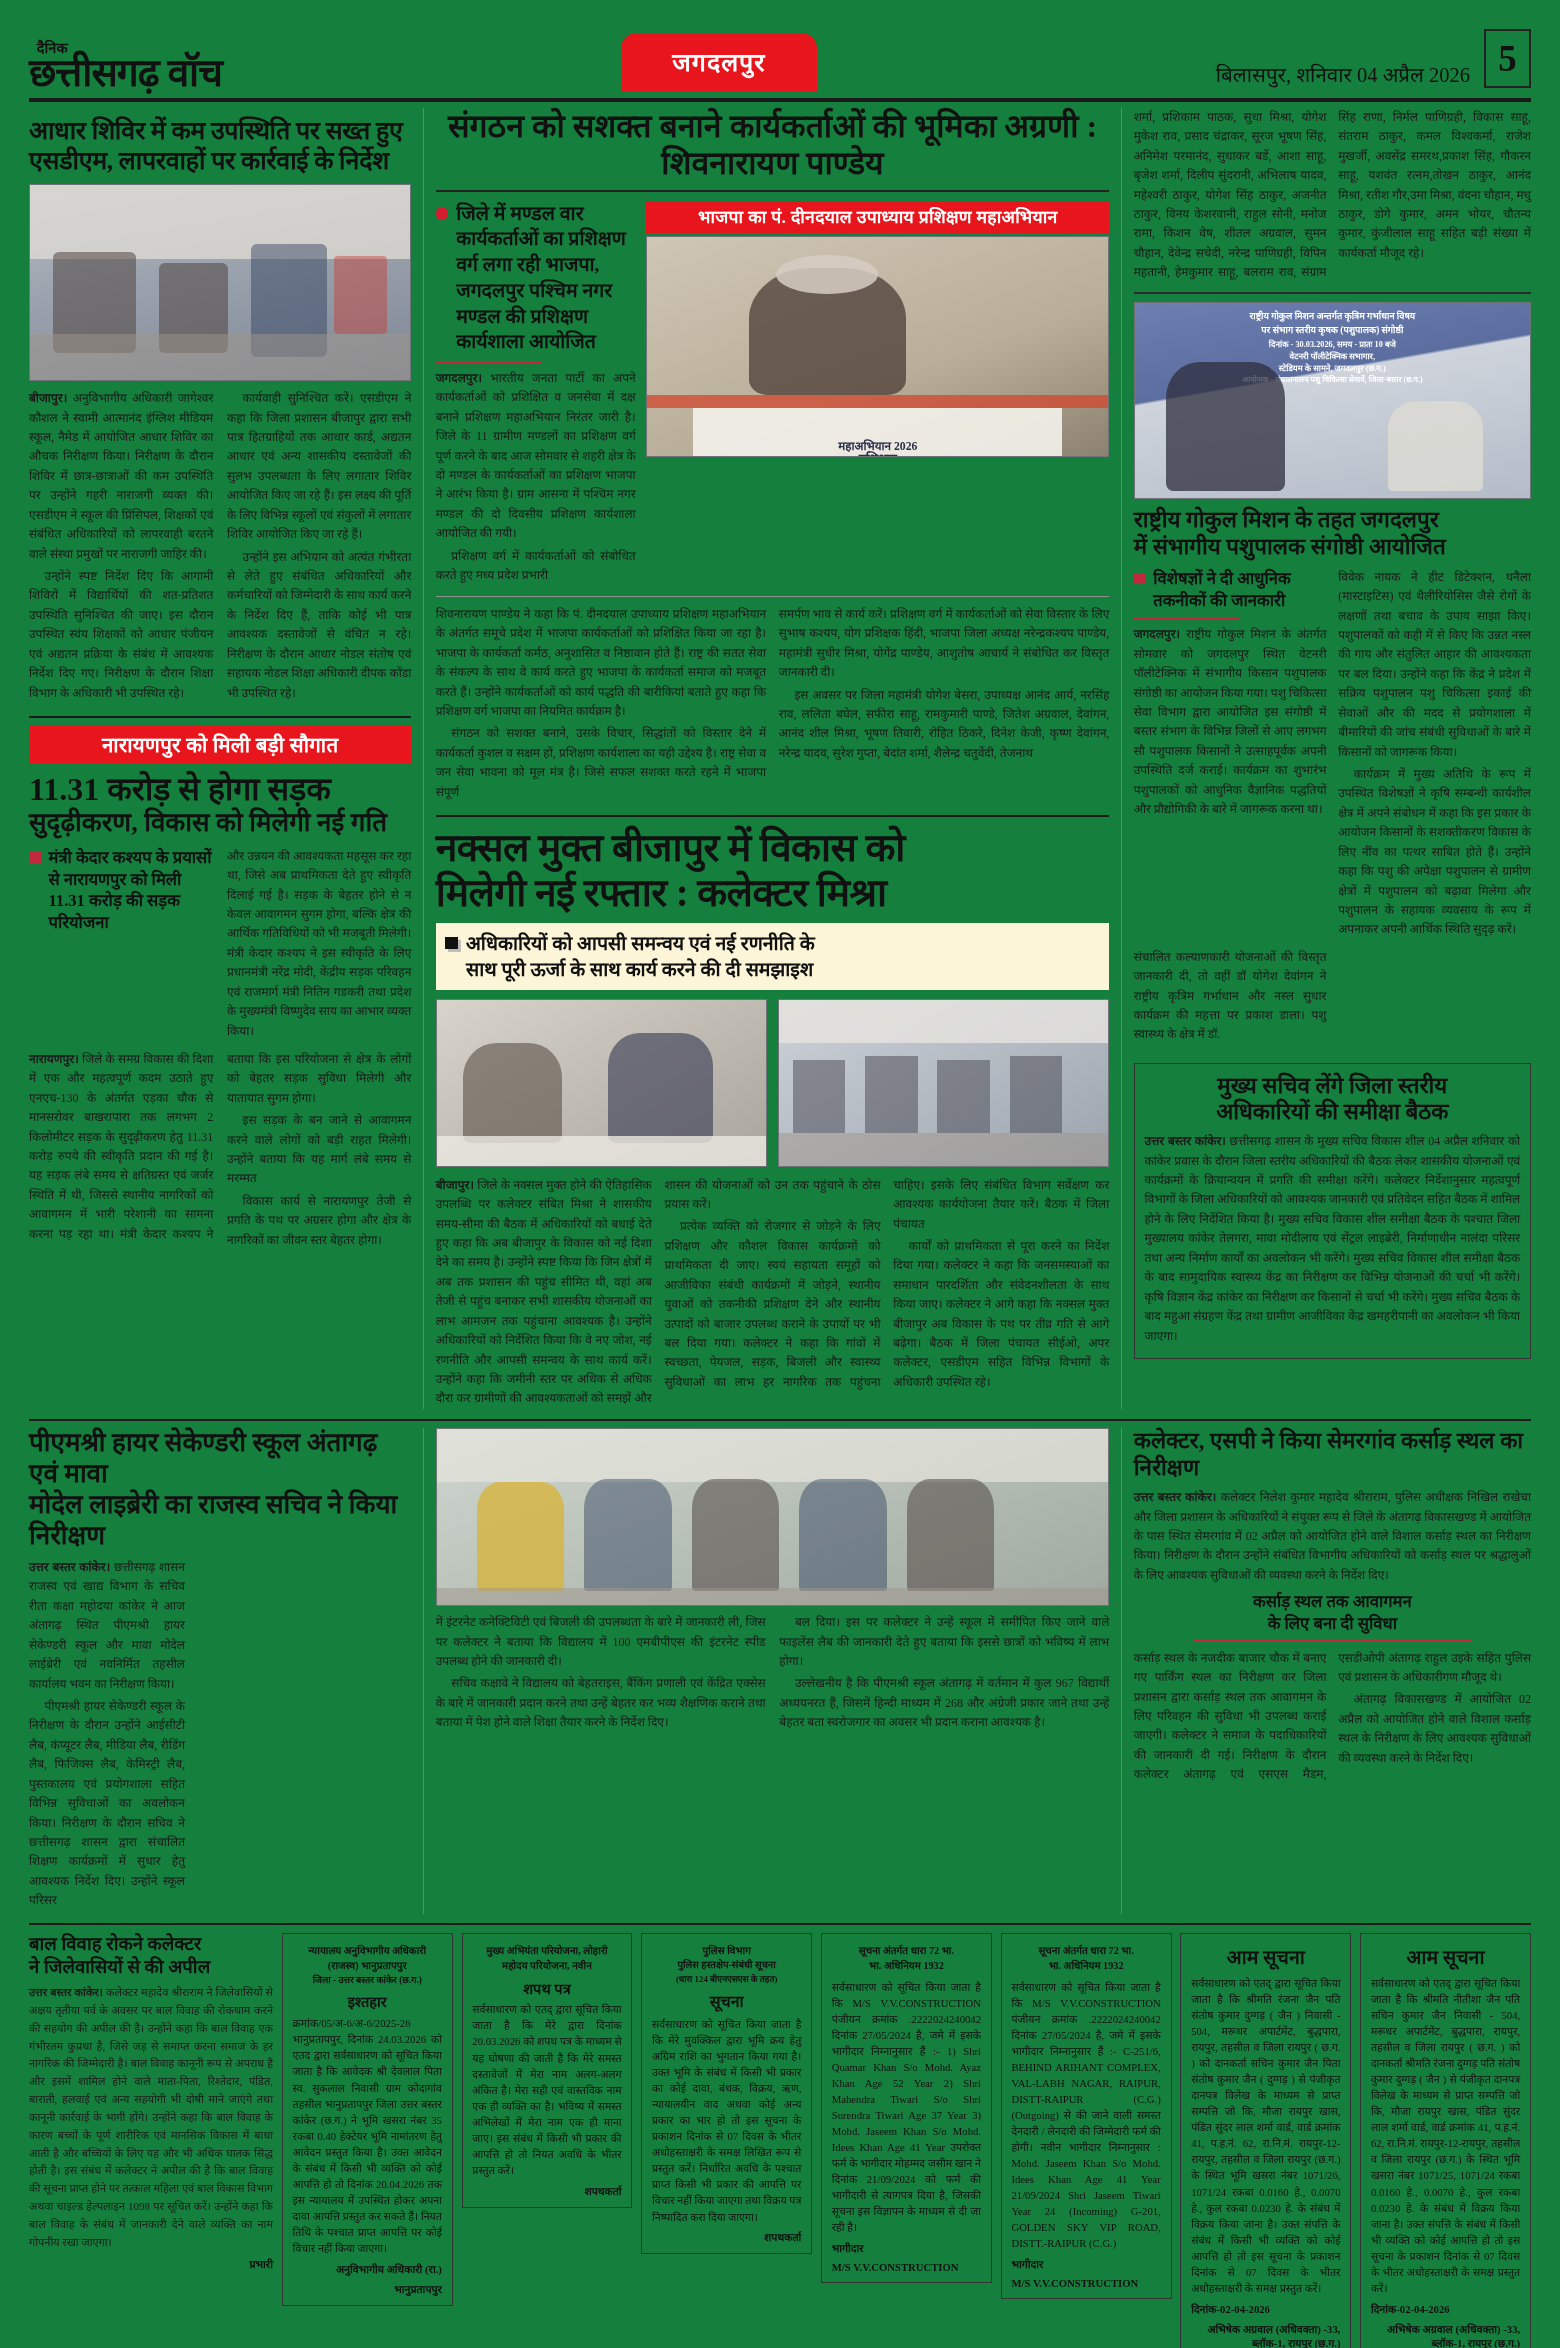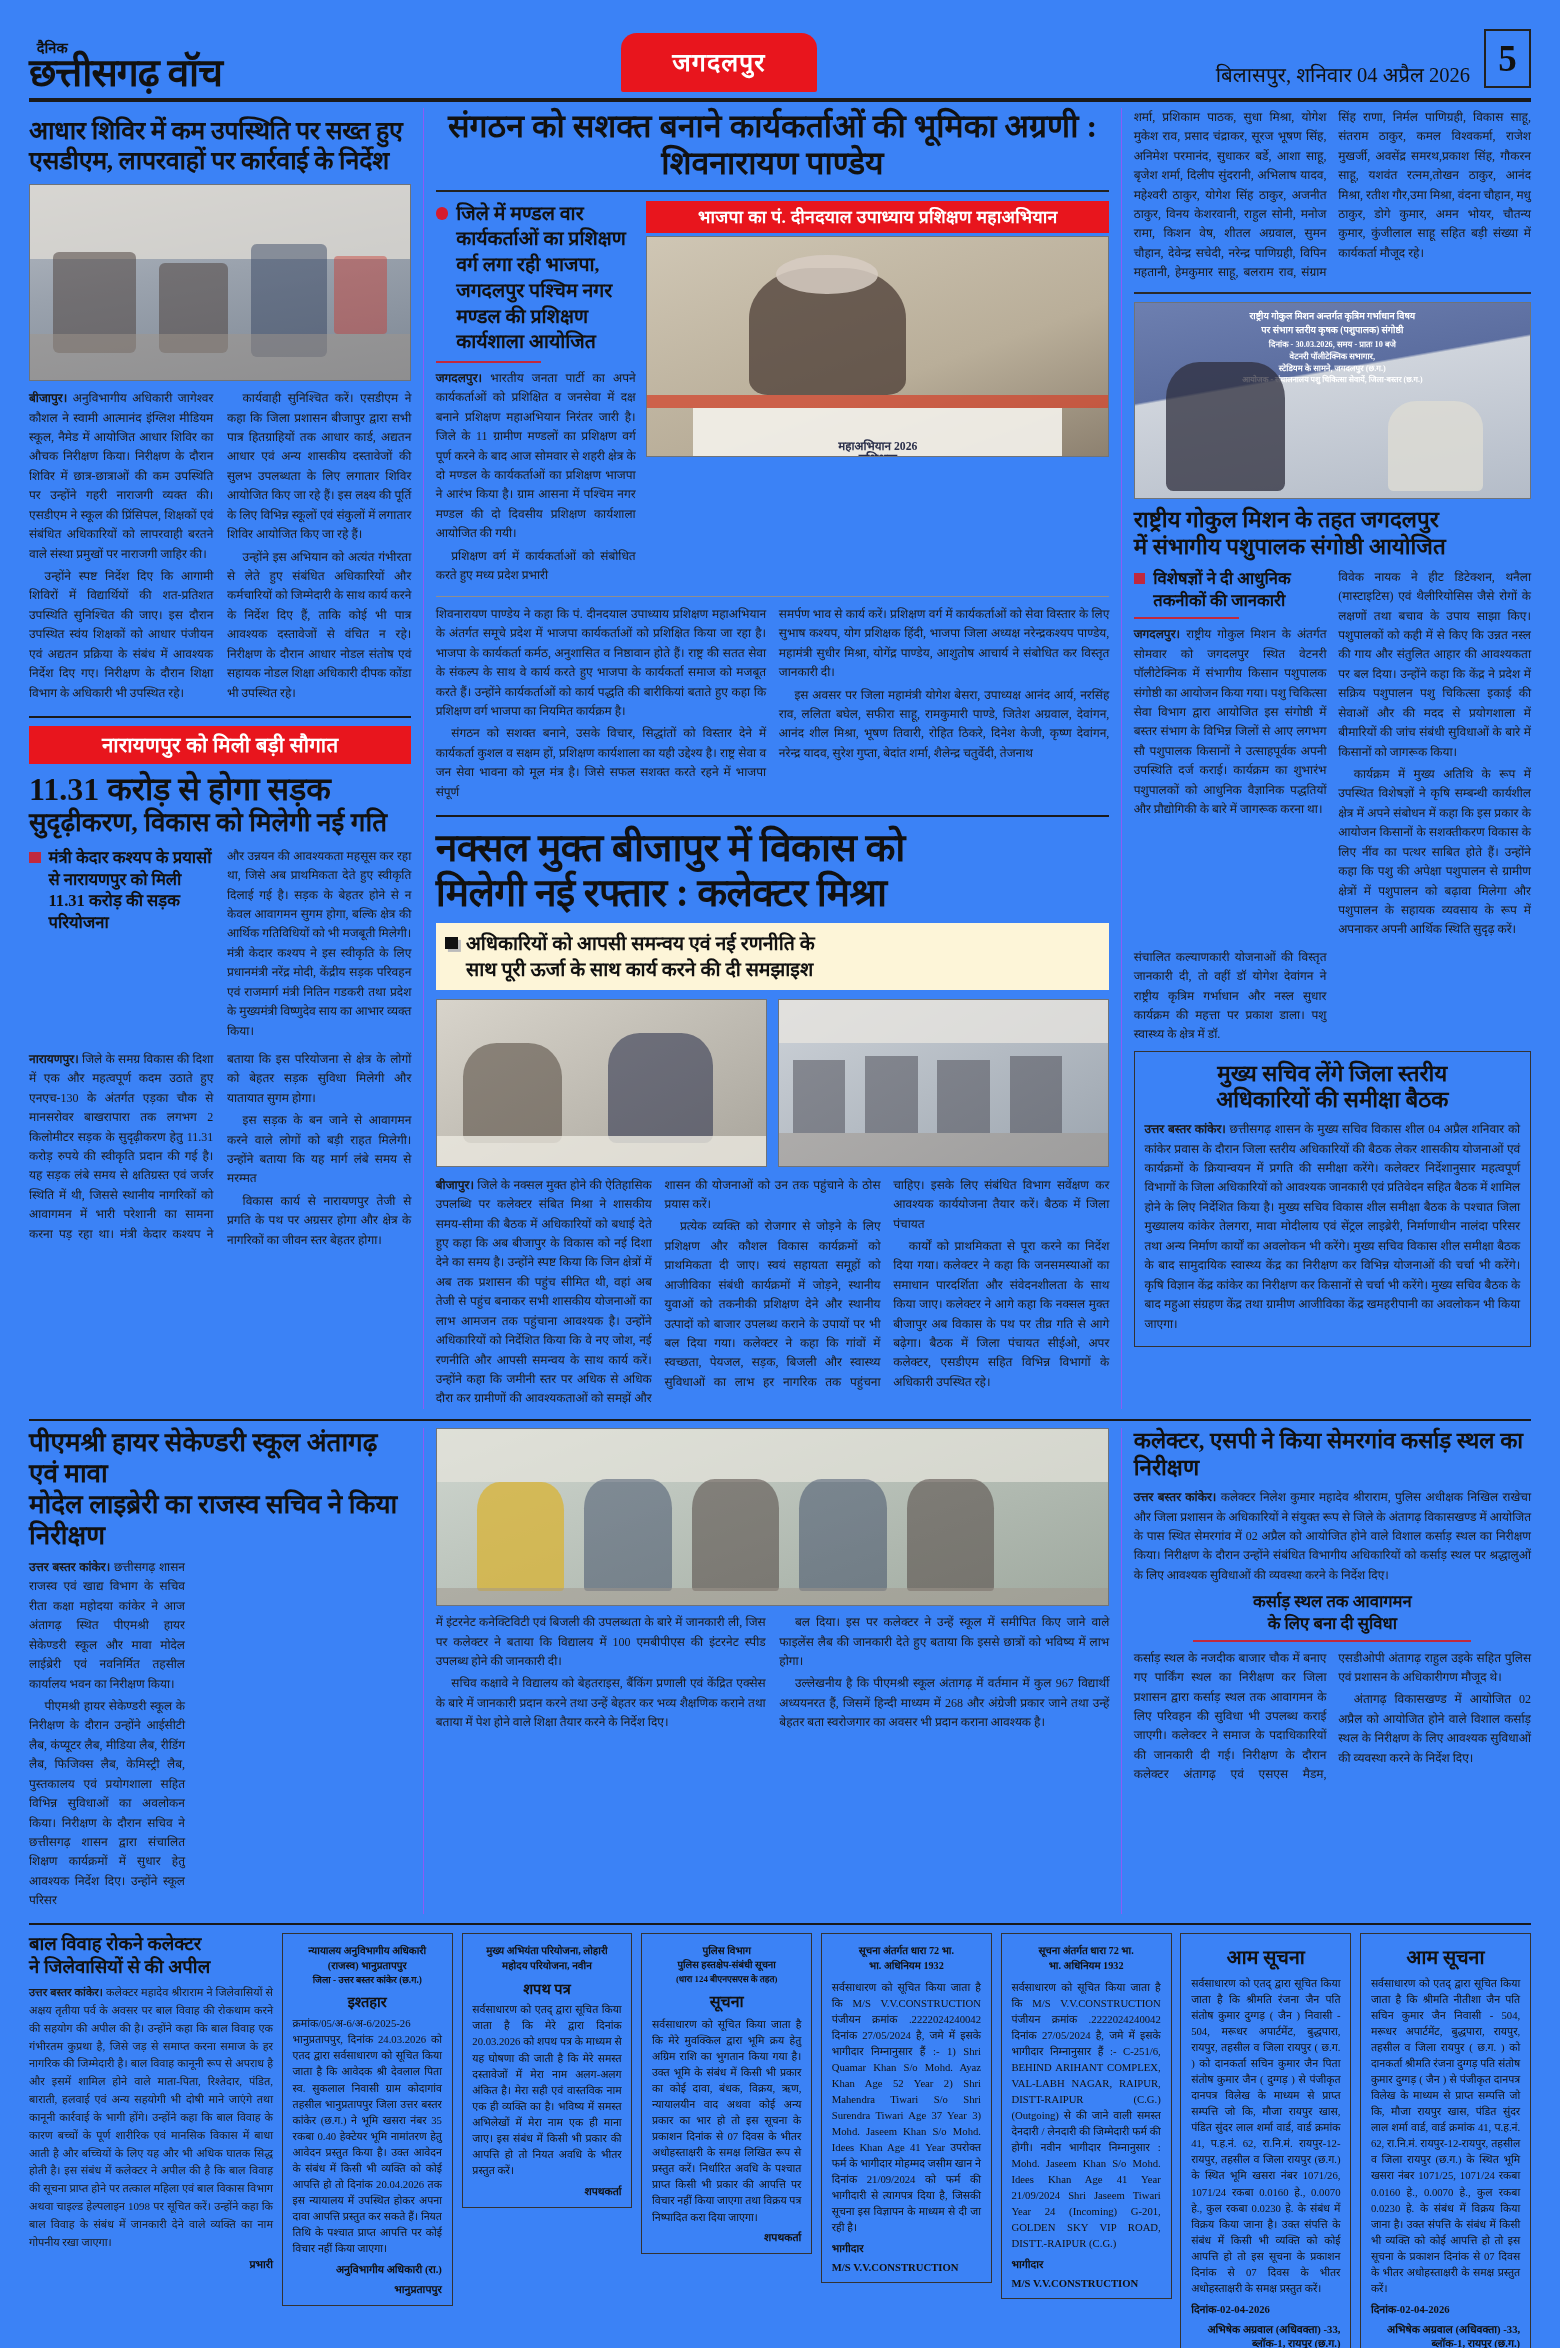--- a/index.html
+++ b/index.html
@@ -4,21 +4,21 @@
 <title>दैनिक छत्तीसगढ़ वॉच - जगदलपुर</title>
 <style>
   html,body{margin:0;padding:0;background:#ffffff;}
   body{
     width:1560px;height:2348px;
     font-family:"Liberation Serif","DejaVu Serif",serif;
     color:#111;
     position:relative;
     overflow:hidden;
   }
-  .page{width:1560px;height:2348px;position:relative;background:#3b82f6;padding:0;box-sizing:border-box;}
+  .page{width:1560px;height:2348px;position:relative;background:#15803d;padding:0;box-sizing:border-box;}
 
   
   .masthead{
     display:flex;align-items:flex-end;justify-content:space-between;
     padding:25px 29px 5.9px 29px;box-sizing:border-box;height:98px;
   }
   .logo-wrap{display:flex;flex-direction:column;align-items:flex-start;line-height:1;}
   .logo-small{font-size:14.6px;font-weight:bold;letter-spacing:0px;margin-left:7.8px;margin-bottom:-2px;font-family:"Liberation Sans",sans-serif;}
   .logo-main{font-size:39px;font-weight:bold;letter-spacing:-1px;font-family:"Liberation Serif",serif;}
   .city-badge{
@@ -279,21 +279,21 @@
           <p>कार्यक्रम में मुख्य अतिथि के रूप में उपस्थित विशेषज्ञों ने कृषि सम्बन्धी कार्यशील क्षेत्र में अपने संबोधन में कहा कि इस प्रकार के आयोजन किसानों के सशक्तीकरण विकास के लिए नींव का पत्थर साबित होते हैं। उन्होंने कहा कि पशु की अपेक्षा पशुपालन से ग्रामीण क्षेत्रों में पशुपालन को बढ़ावा मिलेगा और पशुपालन के सहायक व्यवसाय के रूप में अपनाकर अपनी आर्थिक स्थिति सुदृढ़ करें।</p>
         </div>
       </div>
 
       <div style="display:grid;grid-template-columns:1fr 1fr;gap:11.7px;margin-top:4.9px;">
         <div class="body-txt">
           <p class="noind">संचालित कल्याणकारी योजनाओं की विस्तृत जानकारी दी, तो वहीं डॉ योगेश देवांगन ने राष्ट्रीय कृत्रिम गर्भाधान और नस्ल सुधार कार्यक्रम की महत्ता पर प्रकाश डाला। पशु स्वास्थ्य के क्षेत्र में डॉ.</p>
         </div>
       </div>
 
-      <div class="note-box" style="margin-top:3px;">
+      <div class="note-box" style="margin-top:15px;">
         <h2 class="hl-sm" style="text-align:center;">मुख्य सचिव लेंगे जिला स्तरीय</h2>
         <h2 class="hl-sm" style="text-align:center;margin-bottom:5.9px;">अधिकारियों की समीक्षा बैठक</h2>
         <div class="body-txt">
           <p class="noind"><span class="dateline">उत्तर बस्तर कांकेर।</span> <span>छत्तीसगढ़ शासन के मुख्य सचिव विकास शील 04 अप्रैल शनिवार को कांकेर प्रवास के दौरान जिला स्तरीय अधिकारियों की बैठक लेकर शासकीय योजनाओं एवं कार्यक्रमों के क्रियान्वयन में प्रगति की समीक्षा करेंगे। कलेक्टर निर्देशानुसार महत्वपूर्ण विभागों के जिला अधिकारियों को आवश्यक जानकारी एवं प्रतिवेदन सहित बैठक में शामिल होने के लिए निर्देशित किया है। मुख्य सचिव विकास शील समीक्षा बैठक के पश्चात जिला मुख्यालय कांकेर तेलगरा, मावा मोदीलाय एवं सेंट्रल लाइब्रेरी, निर्माणाधीन नालंदा परिसर तथा अन्य निर्माण कार्यों का अवलोकन भी करेंगे। मुख्य सचिव विकास शील समीक्षा बैठक के बाद सामुदायिक स्वास्थ्य केंद्र का निरीक्षण कर विभिन्न योजनाओं की चर्चा भी करेंगे। कृषि विज्ञान केंद्र कांकेर का निरीक्षण कर किसानों से चर्चा भी करेंगे। मुख्य सचिव बैठक के बाद महुआ संग्रहण केंद्र तथा ग्रामीण आजीविका केंद्र खमहरीपानी का अवलोकन भी किया जाएगा।</span></p>
         </div>
       </div>
     </div>
   </div>
 
   <div style="padding:0 29px;box-sizing:border-box;margin-top:9.8px;">

